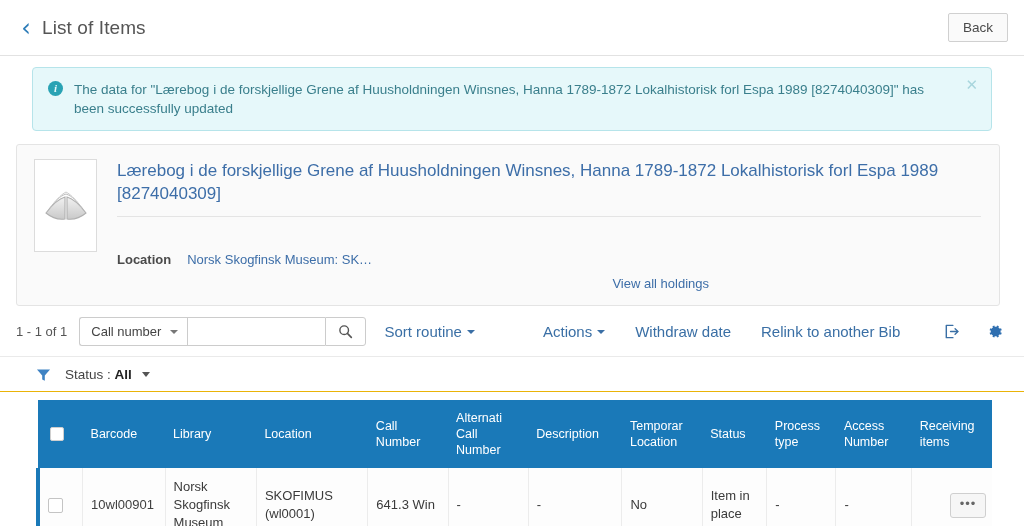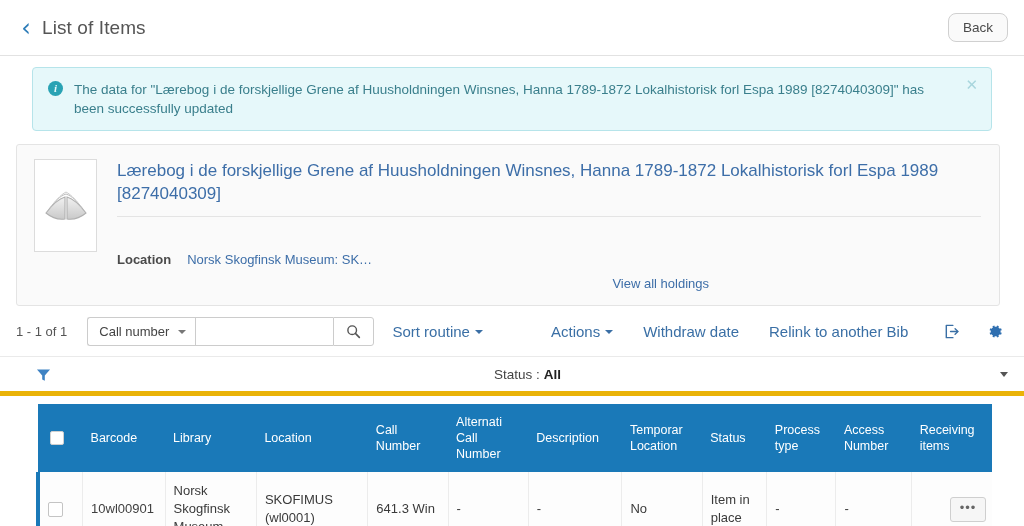--- a/index.html
+++ b/index.html
@@ -28,21 +28,21 @@
   }
   .page-title {
     font-size: 19px; color: #555555; font-weight: 400;
     letter-spacing: .1px;
   }
   .topbar-spacer { flex: 1; }
   .back-button {
     font-size: 13.5px; color: #4a4a4a;
     background: #fafafa;
     border: 1px solid #d0d0d0;
-    border-radius: 8px;
+    border-radius: 2px;
     padding: 7px 14px;
     cursor: pointer;
     line-height: 1;
   }
 
   
   .alert-wrap { padding: 11px 32px 0 32px; }
   .alert {
     position: relative;
     background: #e6f8fa;
@@ -114,21 +114,21 @@
     font-size: 13px; color: #3d6ea8; cursor: pointer;
     white-space: nowrap; padding-right: 272px; margin-top: 48px;
   }
 
   
   .toolbar {
     display: flex; align-items: center;
     padding: 11px 16px 10px 16px;
     border-bottom: 1px solid #eaeaea;
   }
-  .count-label { font-size: 13px; color: #555; white-space: nowrap; margin-right: 20px; }
+  .count-label { font-size: 13px; color: #555; white-space: nowrap; margin-right: 12px; }
   .search-group { display: flex; align-items: stretch; height: 29px; }
   .search-select {
     display: flex; align-items: center;
     border: 1px solid #cccccc; border-right: none;
     background: #fff; padding: 0 9px 0 11px;
     font-size: 13px; color: #444; cursor: pointer;
     border-radius: 3px 0 0 3px; white-space: nowrap;
   }
   .caret-sm {
     width: 0; height: 0; margin-left: 9px;
@@ -159,22 +159,21 @@
   }
   .icon-btn {
     cursor: pointer; display: flex; align-items: center; justify-content: center;
     width: 26px; height: 26px;
   }
 
   
   .filter-row {
     display: flex; align-items: center;
     padding: 10px 16px 9px 36px;
-    border-bottom: 5px solid #eab308;
-    justify-content: space-between;
+    border-bottom: 1px solid #eab308;
   }
   .funnel { margin-right: 14px; display:flex; align-items:center; }
   .filter-label { font-size: 13.5px; color: #444; }
   .filter-label b { color: #222; font-weight: bold; }
   .filter-caret {
     width: 0; height: 0; margin-left: 10px;
     border-left: 4px solid transparent;
     border-right: 4px solid transparent;
     border-top: 5px solid #555;
   }

